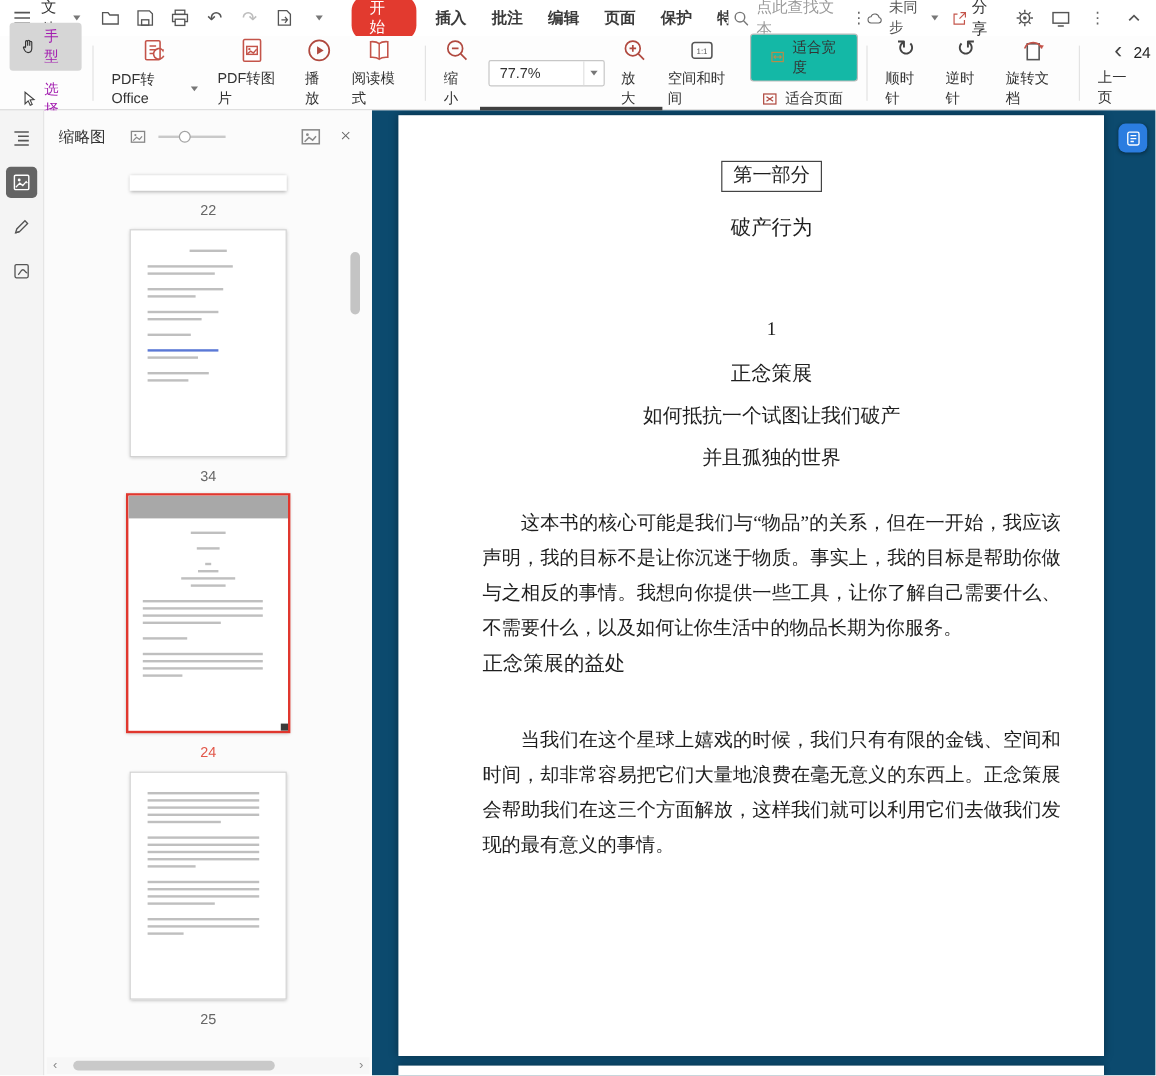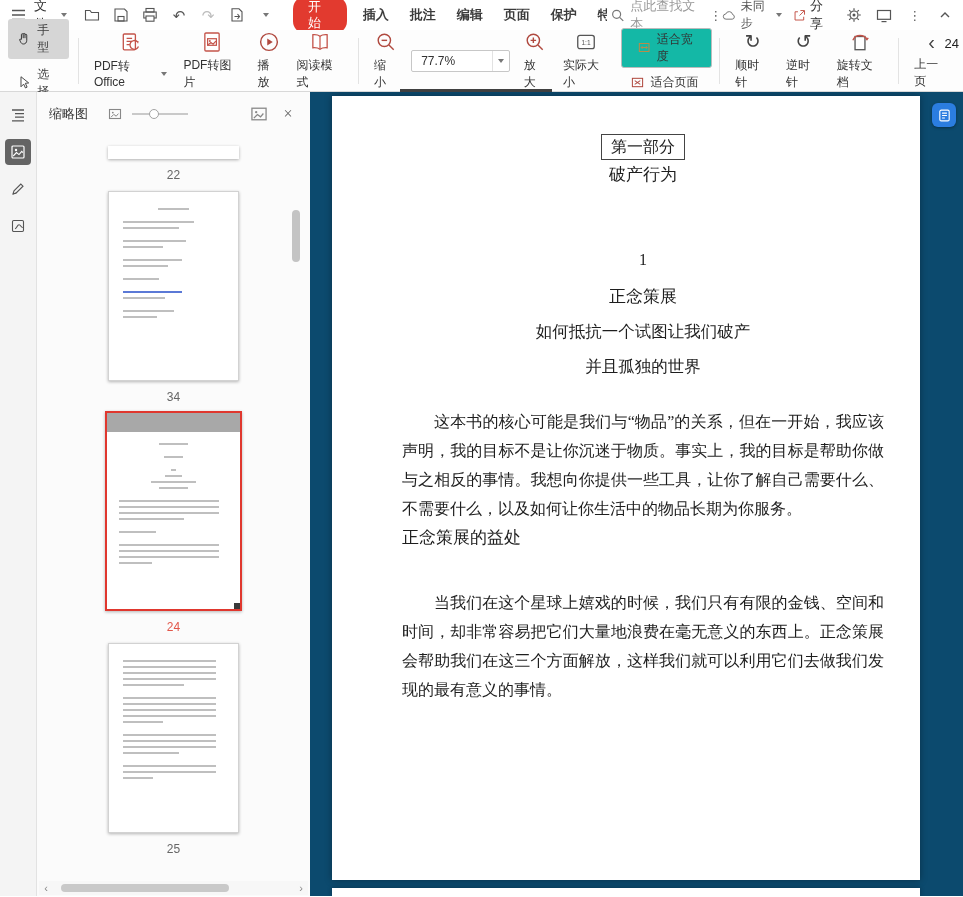--- a/index.html
+++ b/index.html
@@ -23,21 +23,21 @@
   .searchbox { display:flex; align-items:center; gap:6px; font-size:13px; color:#9a9a9a; margin-left:4px; }
   .dots { font-size:13px; color:#666; margin-left:8px; }
   .mb-right { margin-left:auto; display:flex; align-items:center; gap:11px; }
   .sync { display:flex; align-items:center; gap:4px; font-size:12px; color:#555; }
   .share { display:flex; align-items:center; gap:4px; font-size:13px; color:#333; }
 
   
   .toolbar { position:relative; height:62px; display:flex; align-items:center; padding:0 6px; background:#fdfdfd; border-bottom:1px solid #d8d8d8; }
   .vsep { width:1px; height:46px; background:#e3e3e3; margin:0 7px; flex:none; }
   .stack2 { display:flex; flex-direction:column; gap:4px; padding:0 2px; }
-  .tool-row { display:flex; align-items:center; gap:6px; font-size:12px; color:#404040; padding:3px 9px; border-radius:3px; }
+  .tool-row { display:flex; align-items:center; gap:6px; font-size:12px; color:#a21caf; padding:3px 9px; border-radius:3px; }
   .tool-row.active { background:#d6d6d6; }
   .tool-col { display:flex; flex-direction:column; align-items:center; justify-content:center; gap:4px; font-size:12px; color:#333; padding:3px 8px; }
   .lblrow { display:flex; align-items:center; gap:3px; }
   .zoom-box { width:102px; height:22px; border:1px solid #c7c7c7; border-radius:2px; background:#fff; display:flex; align-items:center; font-size:12px; color:#333; margin:0 6px; align-self:center; }
   .zoom-val { flex:1; padding-left:9px; }
   .zoom-caret { width:17px; height:100%; border-left:1px solid #e2e2e2; display:flex; align-items:center; justify-content:center; }
   .fit-stack { display:flex; flex-direction:column; gap:3px; margin-left:4px; }
   .fit-btn { display:flex; align-items:center; gap:6px; font-size:12px; color:#333; padding:2px 9px; border-radius:3px; border:1px solid transparent; }
   .fit-btn.active { background:#14b8a6; border-color:#bcbcbc;padding-left:16px; }
   .rot-glyph { font-size:19px; line-height:22px; color:#444; }
@@ -84,21 +84,21 @@
 
   .viewer { flex:1; background:#0c4a6e; position:relative; overflow:hidden; }
   .pdf-page { position:absolute; left:22px; top:4px; width:588px; height:784px; background:#fff; box-shadow:0 0 7px rgba(0,0,0,.35); overflow:hidden; }
   .next-page { position:absolute; left:22px; top:796px; width:588px; height:8px; background:#fff; box-shadow:0 0 5px rgba(0,0,0,.3); }
   .float-btn { position:absolute; right:7px; top:11px; width:24px; height:24px; background:#2b7de0; border-radius:6px; display:flex; align-items:center; justify-content:center; box-shadow:0 1px 3px rgba(0,0,0,.35); }
 
   
   .page-inner { padding:38px 36px 0 70px; font-family:"Liberation Serif","DejaVu Serif",serif; font-size:16px; color:#1e1e1e; }
   .tc { text-align:center; }
   .part-box { display:inline-block; border:1px solid #444; padding:1px 9px; line-height:22px; }
-  .part-title { line-height:29px; font-size:17px; }
+  .part-title { margin-top:15px; line-height:29px; font-size:17px; }
   .chap-num { margin-top:56px; line-height:29px; }
   .title-block { margin-top:5px; line-height:35px; font-size:16.5px; }
   .title-block .big { font-size:17px; }
   .para { text-align:justify; text-indent:2em; line-height:29px; }
   .p1 { margin-top:23px; }
   .sec-head { line-height:29px; font-size:17px; }
   .p2 { margin-top:36px; }
 
   svg { display:block; }
 </style>
@@ -282,21 +282,21 @@
           <path d="M12.7 12.7L17 17" stroke="#b0493f" stroke-width="1.3"></path>
           <path d="M6 8.5h5M8.5 6v5" stroke="#b0493f" stroke-width="1.3"></path>
         </svg>
       <span>放大</span>
     </div>
     <div class="tool-col">
       <svg width="22" height="22" viewBox="0 0 20 20">
           <rect x="2.5" y="4" width="15" height="12" rx="2" fill="none" stroke="#555" stroke-width="1.2"></rect>
           <text x="10" y="12.4" font-size="6" text-anchor="middle" fill="#555">1:1</text>
         </svg>
-      <span>实际大小</span>
+      <span>空间和时间</span>
     </div>
     <div class="fit-stack">
       <div class="fit-btn active">
         <svg width="13" height="13" viewBox="0 0 14 14">
             <rect x="1.5" y="2.5" width="11" height="9" fill="none" stroke="#c08a45" stroke-width="1.1"></rect>
             <path d="M3.5 7h7M5 5.5L3.5 7 5 8.5M9 5.5L10.5 7 9 8.5" fill="none" stroke="#c08a45" stroke-width="1.1"></path>
           </svg>
         <span>适合宽度</span>
       </div>
       <div class="fit-btn">

